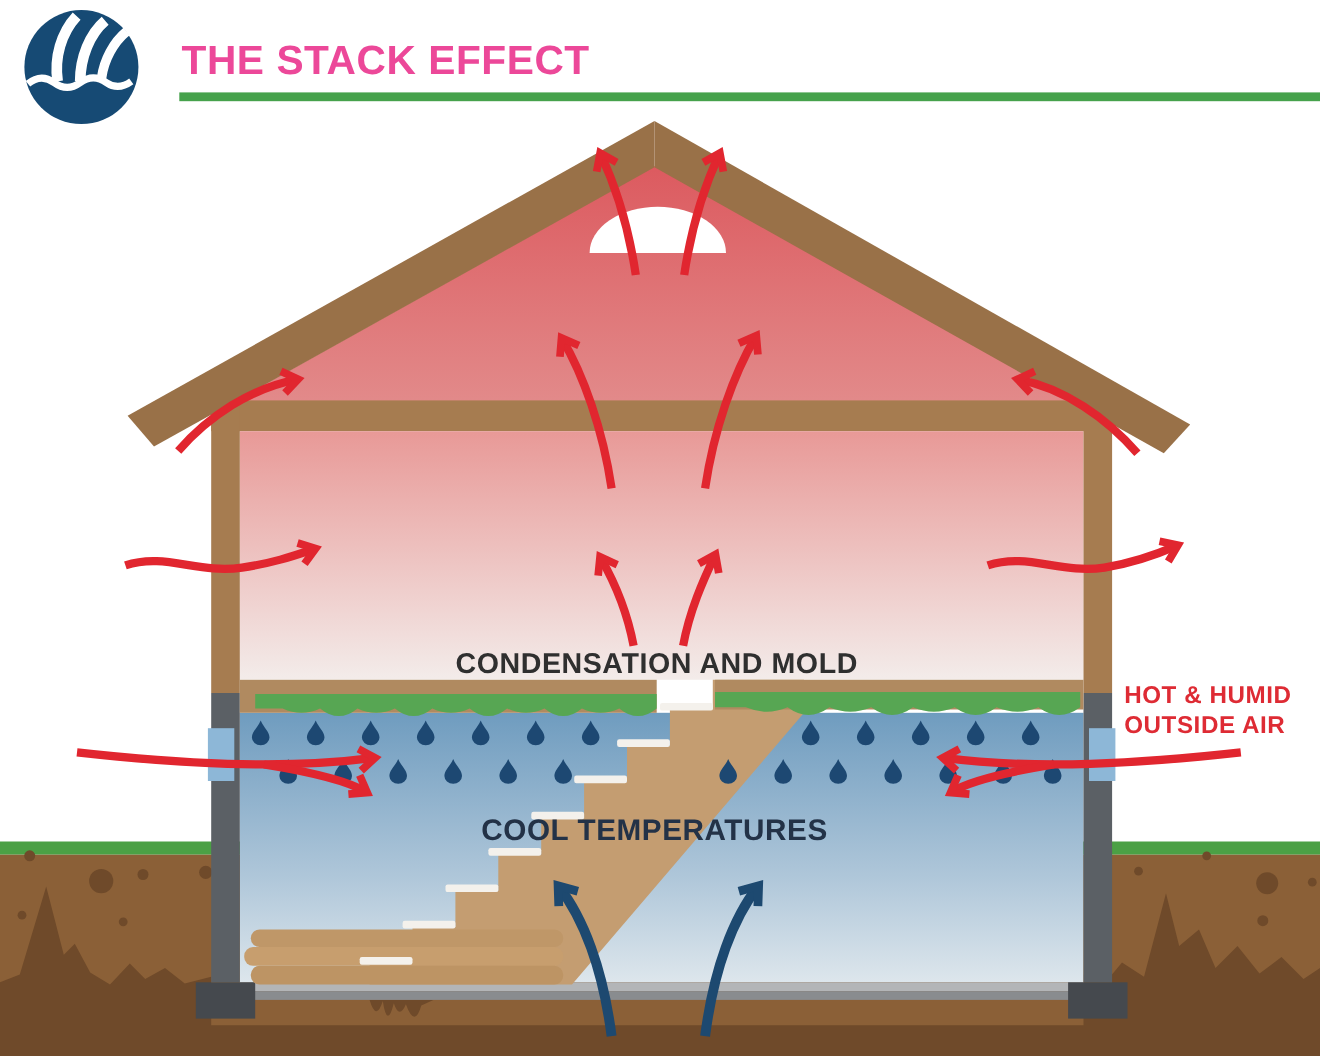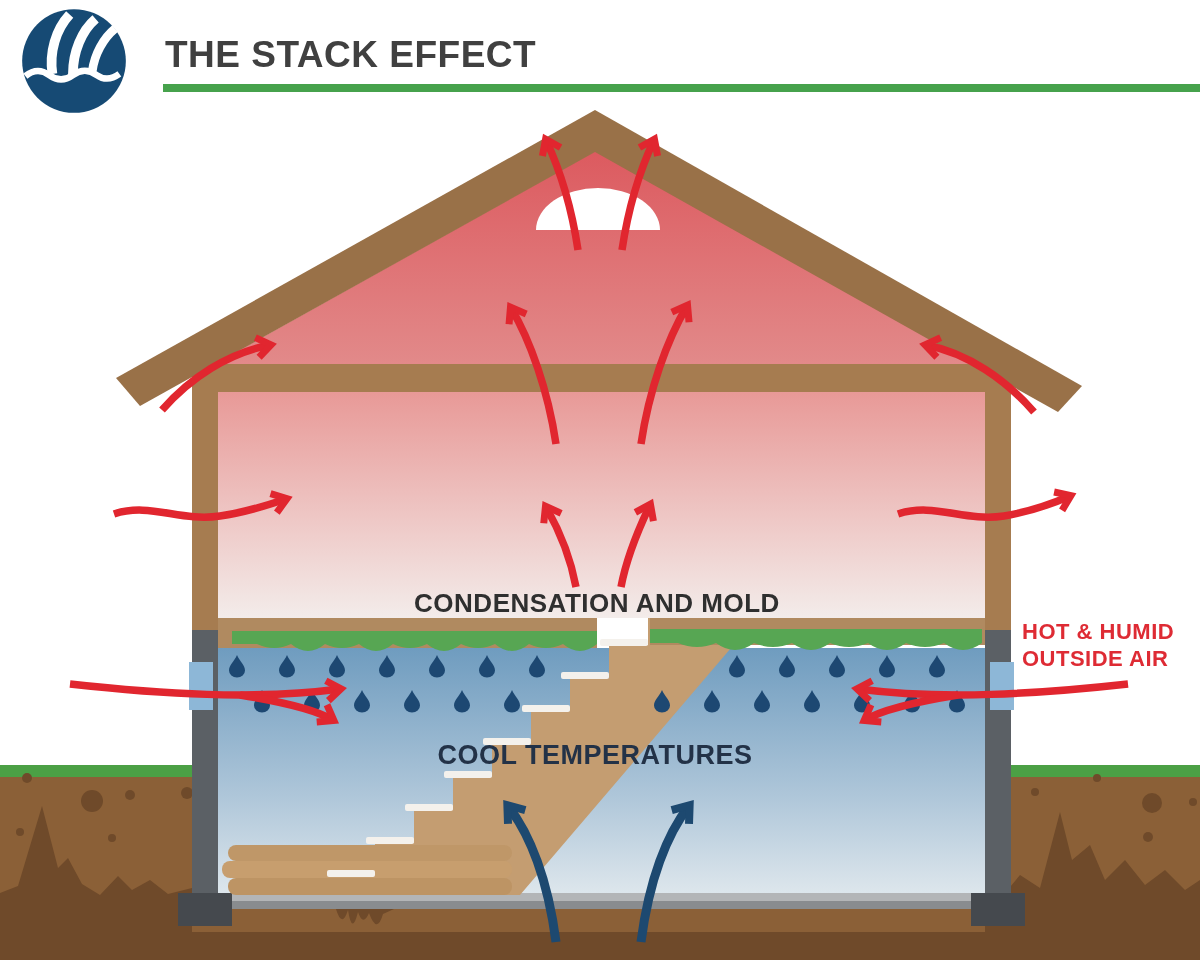--- a/index.html
+++ b/index.html
@@ -1,21 +1,21 @@
 <!DOCTYPE html>
 <html><head>
 <meta charset="utf-8">
 <style>
   html,body{margin:0;padding:0;background:#ffffff;width:1200px;height:960px;overflow:hidden;
     font-family:"Liberation Sans", sans-serif;}
   .stage{position:relative;width:1200px;height:960px;background:#fff;}
   .header{position:absolute;top:0;left:0;width:1200px;height:120px;z-index:5;}
   .logo{position:absolute;top:6px;left:20px;width:108px;height:110px;}
   .title{position:absolute;top:34px;left:165px;margin:0;font-size:37px;font-weight:bold;
-    letter-spacing:0.5px;color:#404040;}
+    letter-spacing:0.5px;color:#ec4899;}
   .rule{position:absolute;top:84px;left:163px;width:1037px;height:8px;background:#46a24c;}
   svg text{font-family:"Liberation Sans", sans-serif;font-weight:bold;}
   .lbl-dark{fill:#2f2f2f;font-size:26px;letter-spacing:0.5px;}
   .lbl-navy{fill:#233247;font-size:27px;letter-spacing:0.5px;}
   .lbl-red{fill:#de2b34;font-size:22px;letter-spacing:0.5px;}
   .red-arrow{fill:none;stroke:#e1262f;stroke-width:7.5;}
   .blue-arrow{fill:none;stroke:#1d4970;stroke-width:9;}
 </style>
 </head>
 <body>

